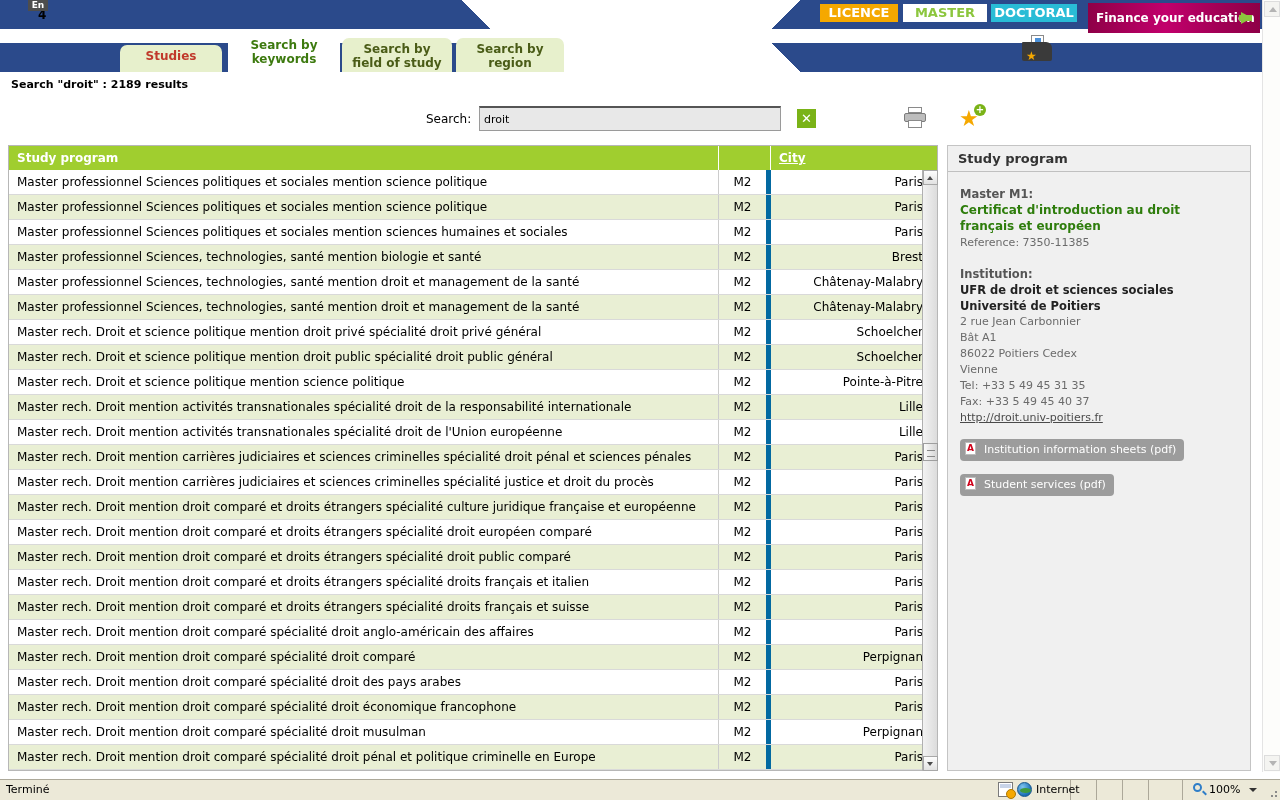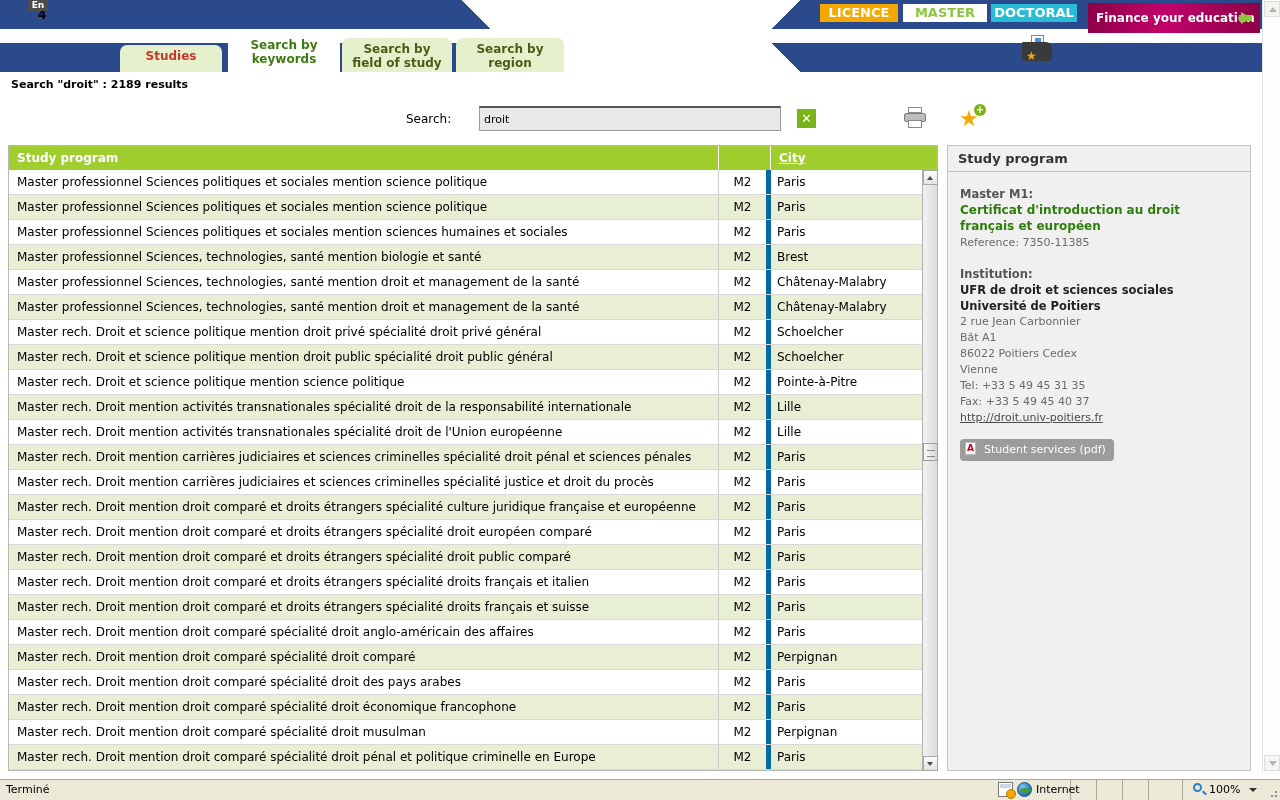--- a/index.html
+++ b/index.html
@@ -137,21 +137,21 @@
   #tab-region { left: 456px; width: 108px; }
 
   
   #results-summary {
     position: absolute; left: 11px; top: 78px;
     font-size: 11px; color: #000000; font-weight: bold;
   }
 
   
   #search-label {
-    position: absolute; left: 406px; top: 112px;
+    position: absolute; left: 426px; top: 112px;
     font-size: 12px; color: #000000;
   }
   #search-input {
     position: absolute; left: 479px; top: 106px;
     width: 302px; height: 25px;
     background: #e8e8e8; border: 1px solid #9a9a9a;
     border-top: 2px solid #555555;
     font-size: 11px; color: #000000;
     padding: 2px 4px;
     font-family: "DejaVu Sans", "Liberation Sans", sans-serif;
@@ -193,21 +193,21 @@
   .th.c-sb   { width: 14px; border-right: none; }
 
   #table-body {
     position: relative; height: 600px; overflow: hidden;
   }
   .row { display: flex; height: 25px; border-bottom: 1px solid #d9d9d9; cursor: pointer; }
   .row.alt { background: #e9efd4; }
   .cell { font-size: 12px; line-height: 24px; color: #000000; overflow: hidden; white-space: nowrap; }
   .cell.c-prog { width: 710px; padding-left: 8px; border-right: 1px solid #cccccc; }
   .cell.c-lvl  { width: 52px; text-align: center; border-right: 5px solid #0369a1; }
-  .cell.c-city { width: 152px; padding-left: 6px; }
+  .cell.c-city { width: 152px; padding-left: 6px; text-align: right; }
 
   
   #tbl-scroll {
     position: absolute; right: 0px; top: 24px;
     width: 15px; height: 601px;
     background: linear-gradient(to right,#f2f2f2,#dcdcdc);
     border-left: 1px solid #b0b0b0;
   }
   .sb-arrow {
     position: absolute; left: 0; width: 15px; height: 15px;
@@ -561,20 +561,24 @@
     <div class="d-bold">UFR de droit et sciences sociales</div>
     <div class="d-bold">Université de Poitiers</div>
     <div class="d-line">2 rue Jean Carbonnier</div>
     <div class="d-line">Bât A1</div>
     <div class="d-line">86022 Poitiers Cedex</div>
     <div class="d-line">Vienne</div>
     <div class="d-line">Tel: +33 5 49 45 31 35</div>
     <div class="d-line">Fax: +33 5 49 45 40 37</div>
     <a id="d-website" href="#">http://droit.univ-poitiers.fr</a>
 
+    <div class="pdf-btn">
+      <span class="pdf-ico"></span>
+      <span>Institution information sheets (pdf)</span>
+    </div>
     <div class="pdf-btn">
       <span class="pdf-ico"></span>
       <span>Student services (pdf)</span>
     </div>
   </div>
 </div>
 
 <div id="page-scroll">
   <div class="pg-arrow up">
       <i></i>

